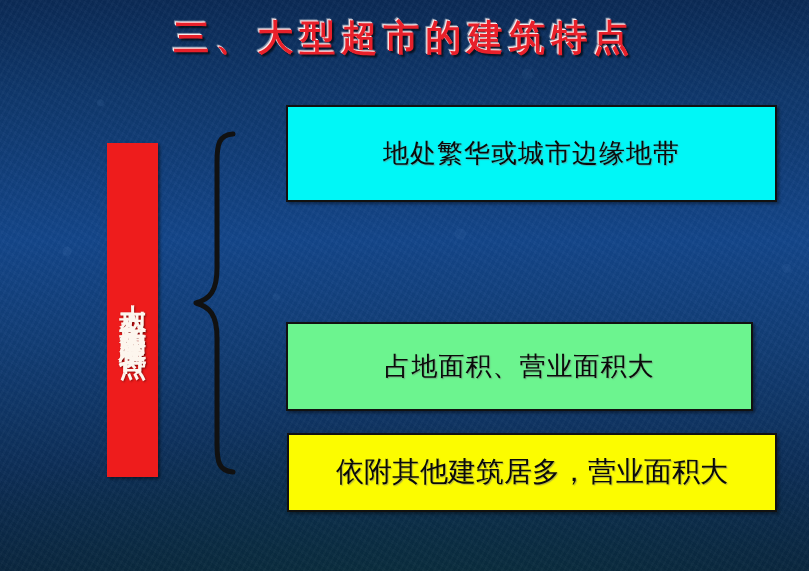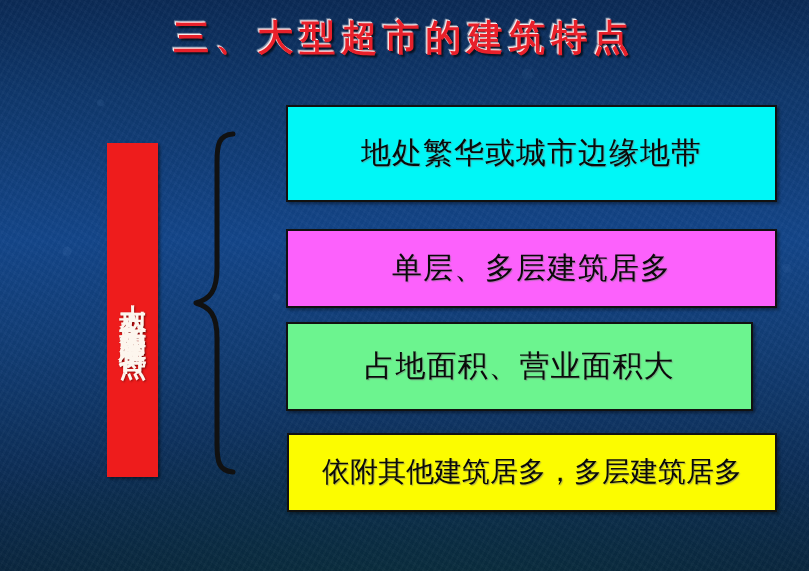--- a/index.html
+++ b/index.html
@@ -109,21 +109,21 @@
     box-sizing: border-box;
     display: flex;
     align-items: center;
     justify-content: center;
     text-align: center;
     font-family: "DejaVu Serif", "Liberation Serif", serif;
     color: #0a0a0a;
     box-shadow: 2px 2px 3px rgba(0,0,0,0.4);
   }
   .box .txt {
-    font-size: 30px;
+    font-size: 26px;
     line-height: 1.22;
     letter-spacing: 1px;
     text-shadow: 1px 1px 1px rgba(120,120,120,0.55);
   }
   #box-1 { left: 286px; top: 105px;  width: 491px; height: 97px;  background: #00f7f7; }
   #box-2 { left: 286px; top: 229px;  width: 491px; height: 79px;  background: #fc61fc; }
   #box-3 { left: 286px; top: 322px;  width: 467px; height: 89px;  background: #6cf48f; }
   #box-4 { left: 287px; top: 433px;  width: 490px; height: 79px;  background: #fcfc00; }
   #box-4 .txt { font-size: 28px; letter-spacing: 0px; }
 </style>
@@ -146,31 +146,26 @@
                C 17 179, 24 187, 24 210 L 24 316 C 24 334, 26 343, 40 344" fill="none" stroke="#111111" stroke-width="5" stroke-linecap="round" stroke-linejoin="round"></path>
     </svg>
   </div>
 
   <div class="box" id="box-1">
     <div class="txt">
       <div>地处繁华或城市边缘地带</div>
     </div>
   </div>
 
-  <div class="box" id="box-2">
-    <div class="txt">
-      <div>单层、多层建筑居多</div>
-    </div>
-  </div>
 
   <div class="box" id="box-3">
     <div class="txt">
       <div>占地面积、营业面积大</div>
     </div>
   </div>
 
   <div class="box" id="box-4">
     <div class="txt">
-      <div>依附其他建筑居多，多层建筑居多</div>
+      <div>依附其他建筑居多，营业面积大</div>
     </div>
   </div>
 
 </div>
 
 </body></html>

